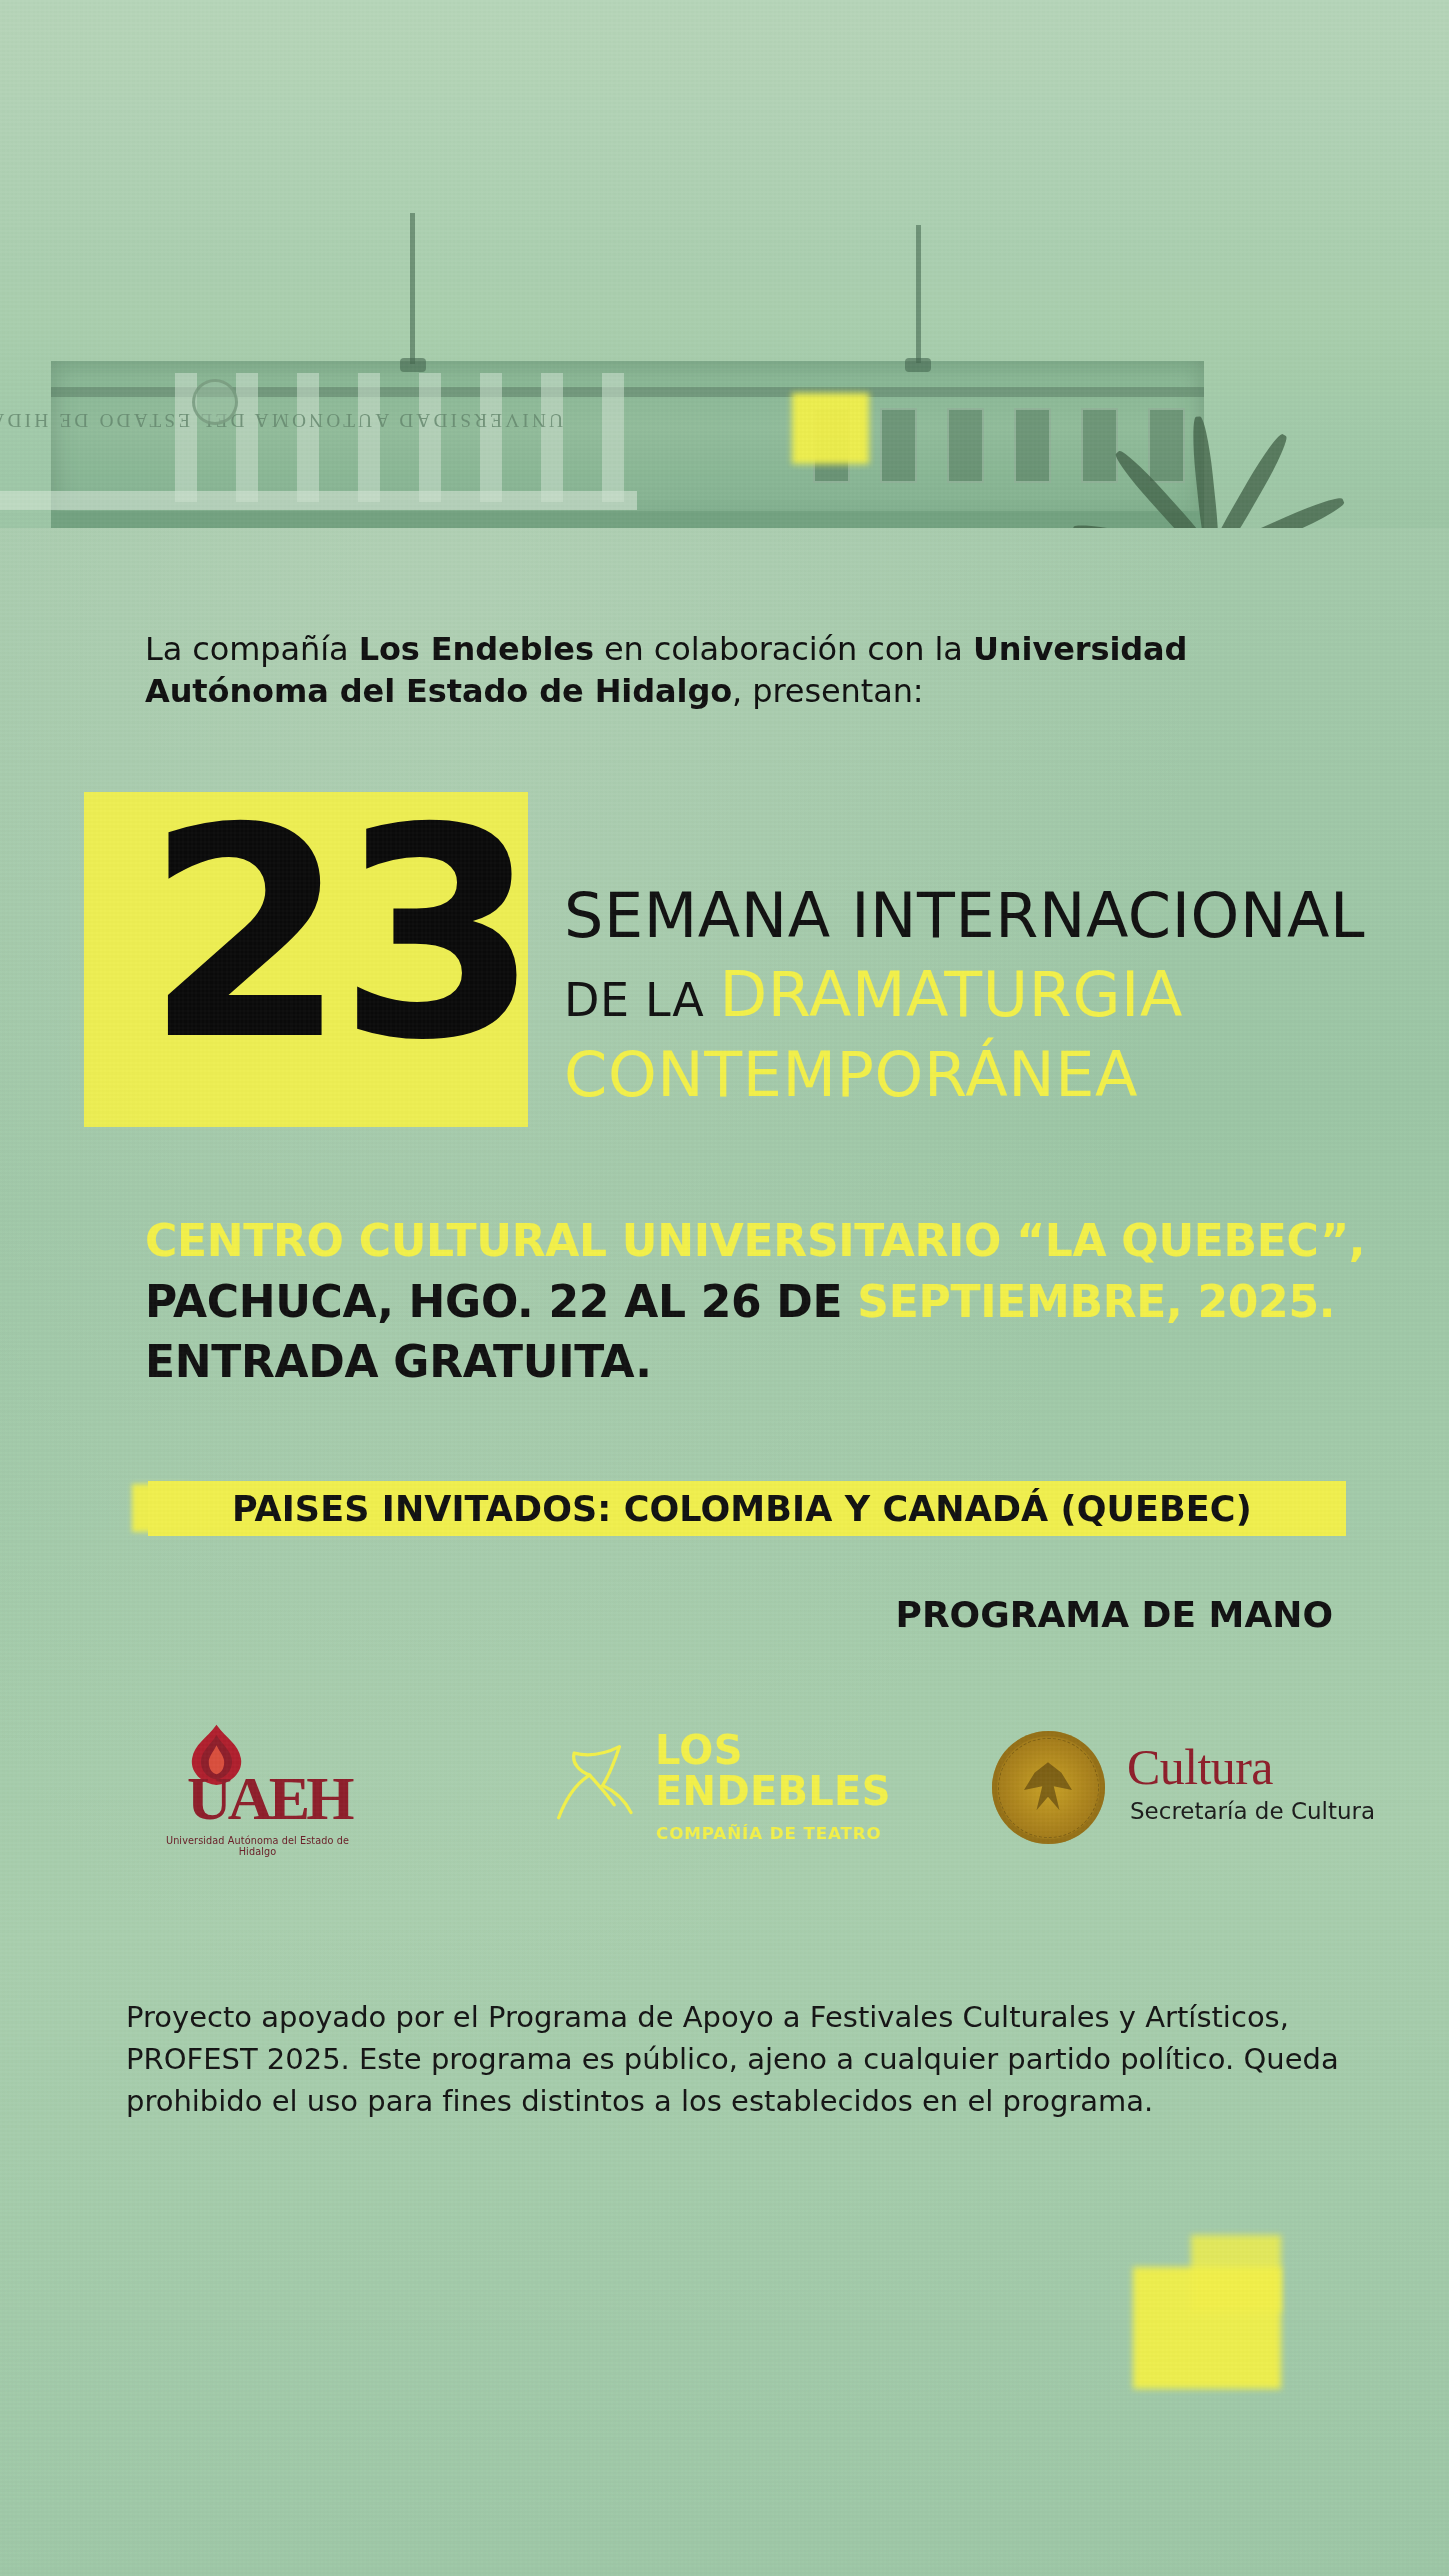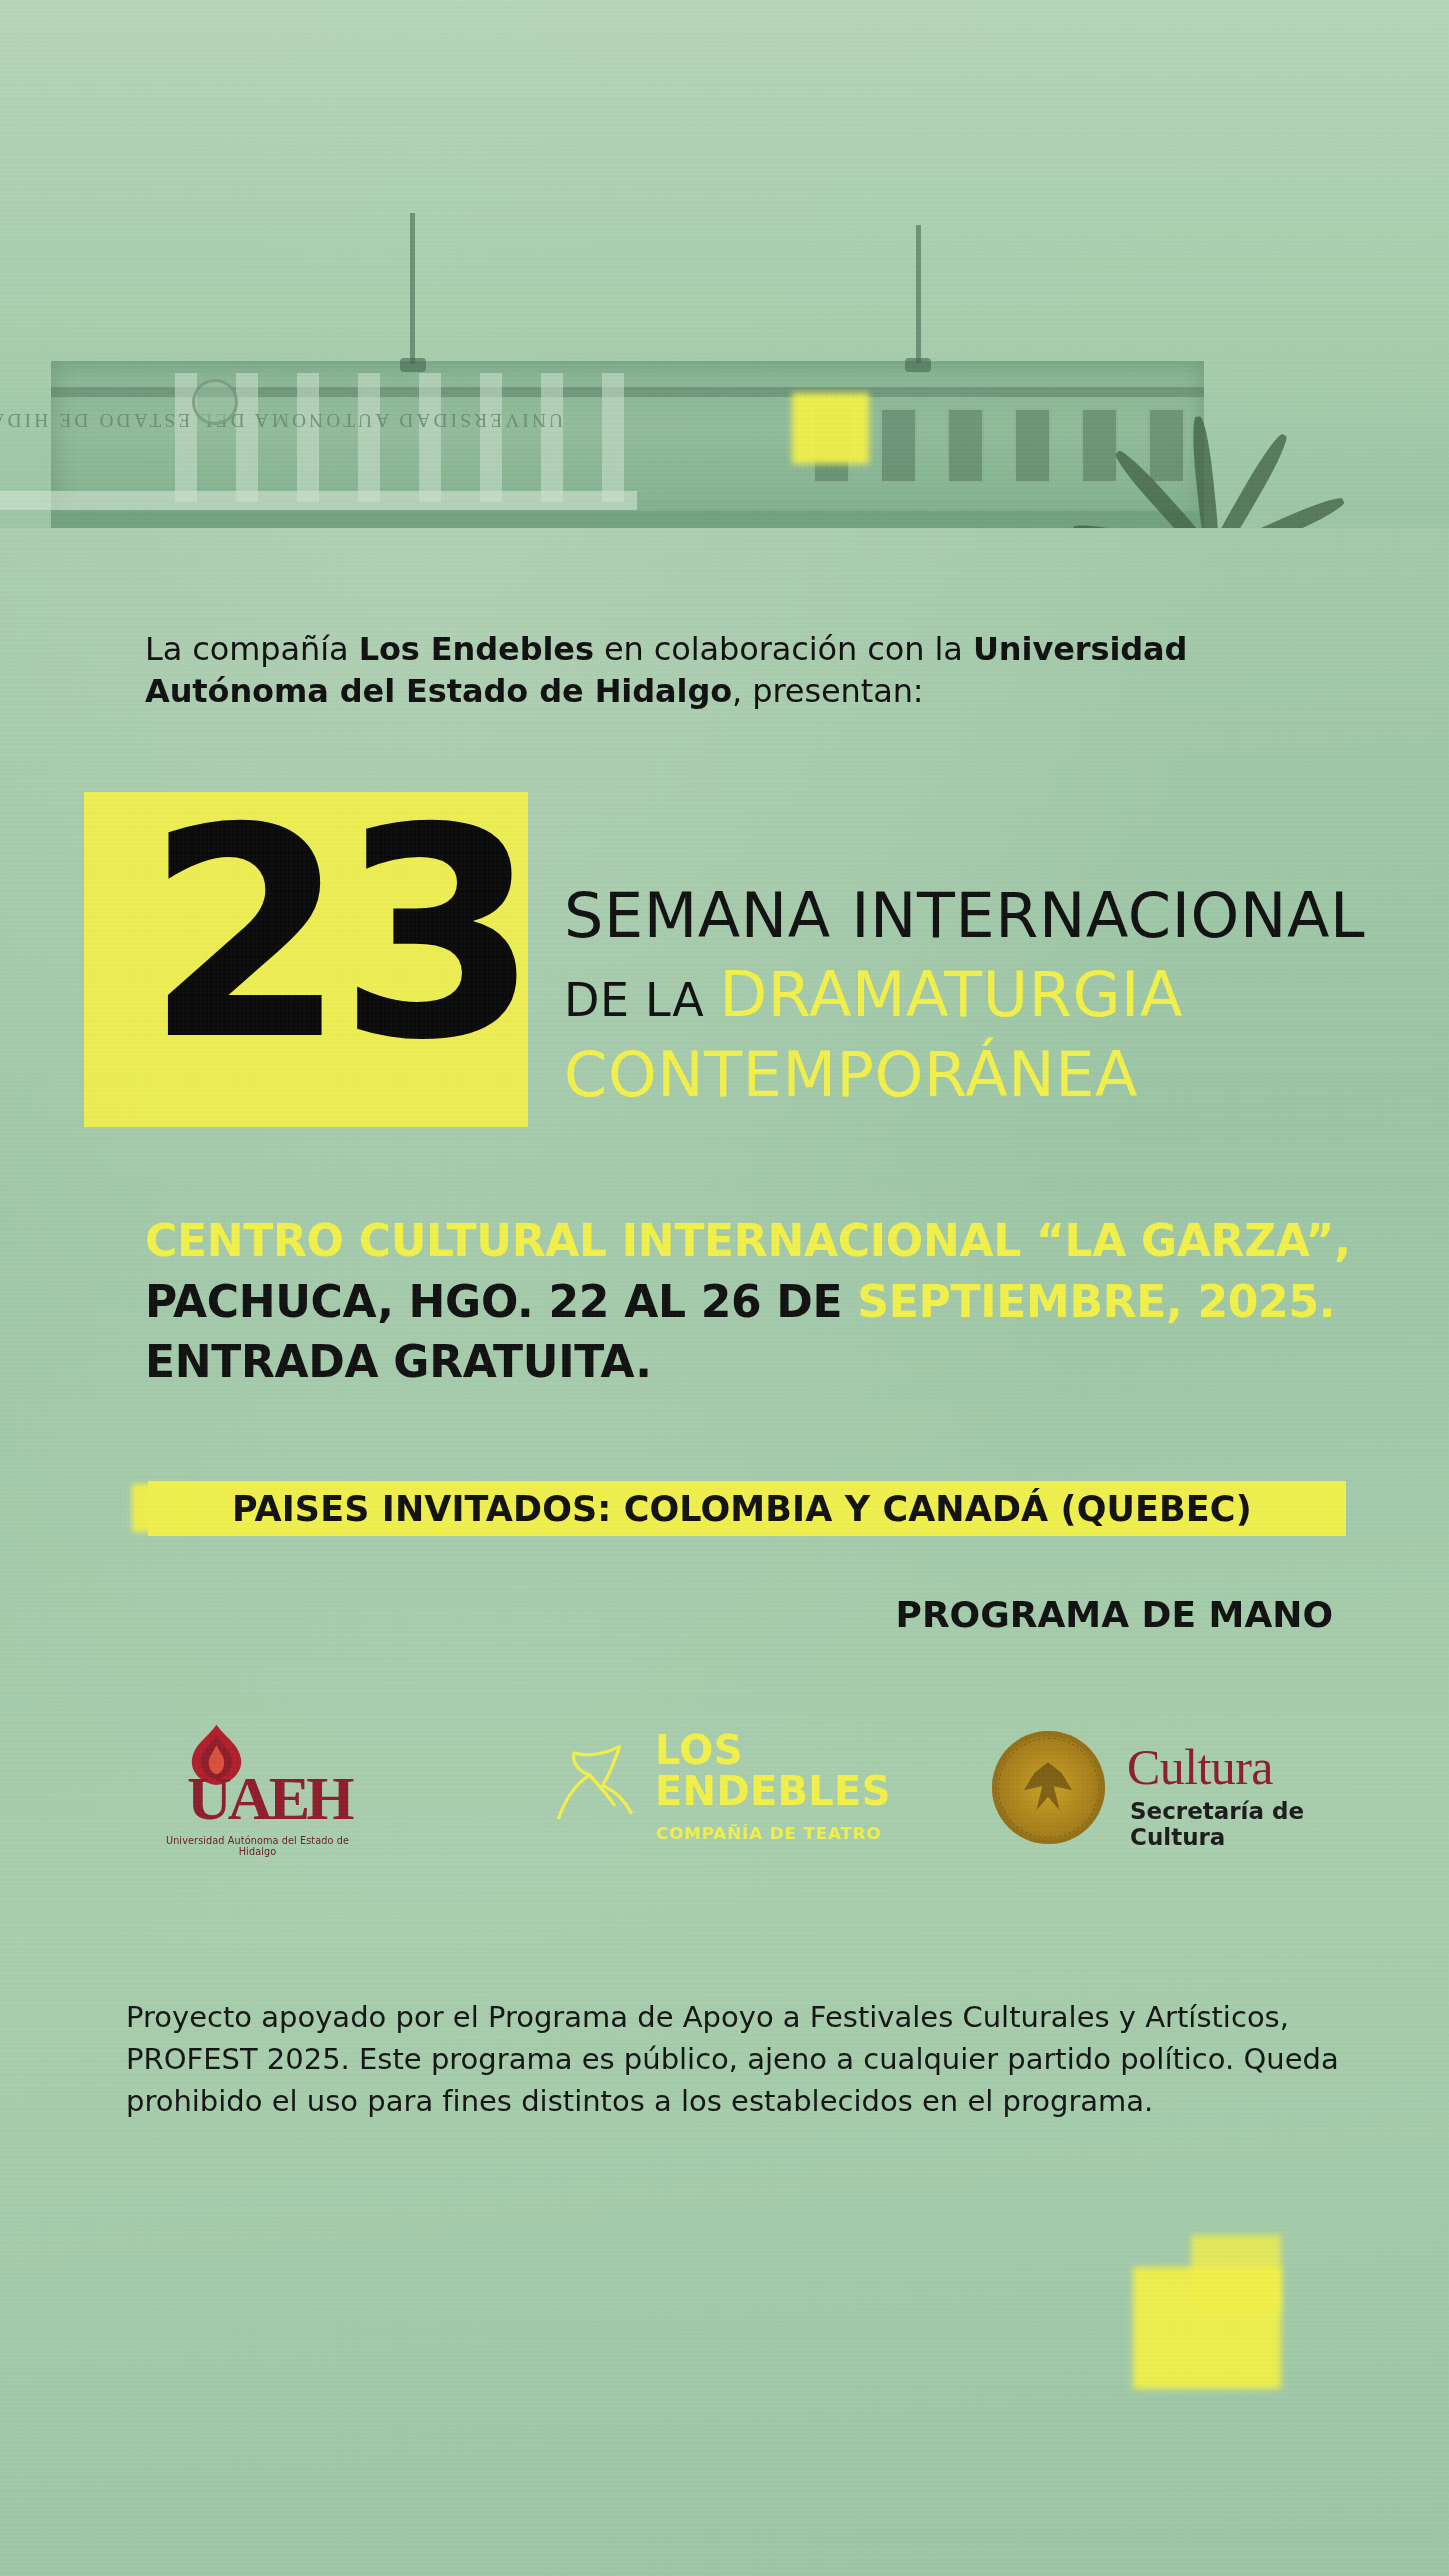--- a/index.html
+++ b/index.html
@@ -403,21 +403,21 @@
     font-family: "Liberation Serif", serif;
     font-size: 50px;
     color: #8e1f2b;
     letter-spacing: -0.6px;
   }
   .cultura-sub {
     position: absolute;
     left: 151px;
     top: 72px;
     font-family: "DejaVu Sans", sans-serif;
-    font-weight: 700;
+    font-weight: 400;
     font-size: 23px;
     color: #1c1c1c;
   }
 
   .footnote {
     position: absolute;
     left: 126px;
     top: 1996px;
     width: 1243px;
     font-family: "DejaVu Sans", sans-serif;
@@ -497,21 +497,21 @@
         <div class="t-line">
           <span class="small">DE LA </span><span class="hl">DRAMATURGIA</span>
         </div>
         <div class="t-line">
           <span class="hl">CONTEMPORÁNEA</span>
         </div>
       </div>
     </div>
 
     <div class="venue">
-      <div class="hl">CENTRO CULTURAL INTERNACIONAL “LA GARZA”,</div>
+      <div class="hl">CENTRO CULTURAL UNIVERSITARIO “LA QUEBEC”,</div>
       <div>
         <span>PACHUCA, HGO. 22 AL 26 DE </span><span class="hl">SEPTIEMBRE, 2025.</span>
       </div>
       <div>ENTRADA GRATUITA.</div>
     </div>
 
     <div class="paises">PAISES INVITADOS: COLOMBIA Y CANADÁ (QUEBEC)</div>
 
     <div class="programa">PROGRAMA DE MANO</div>
 

